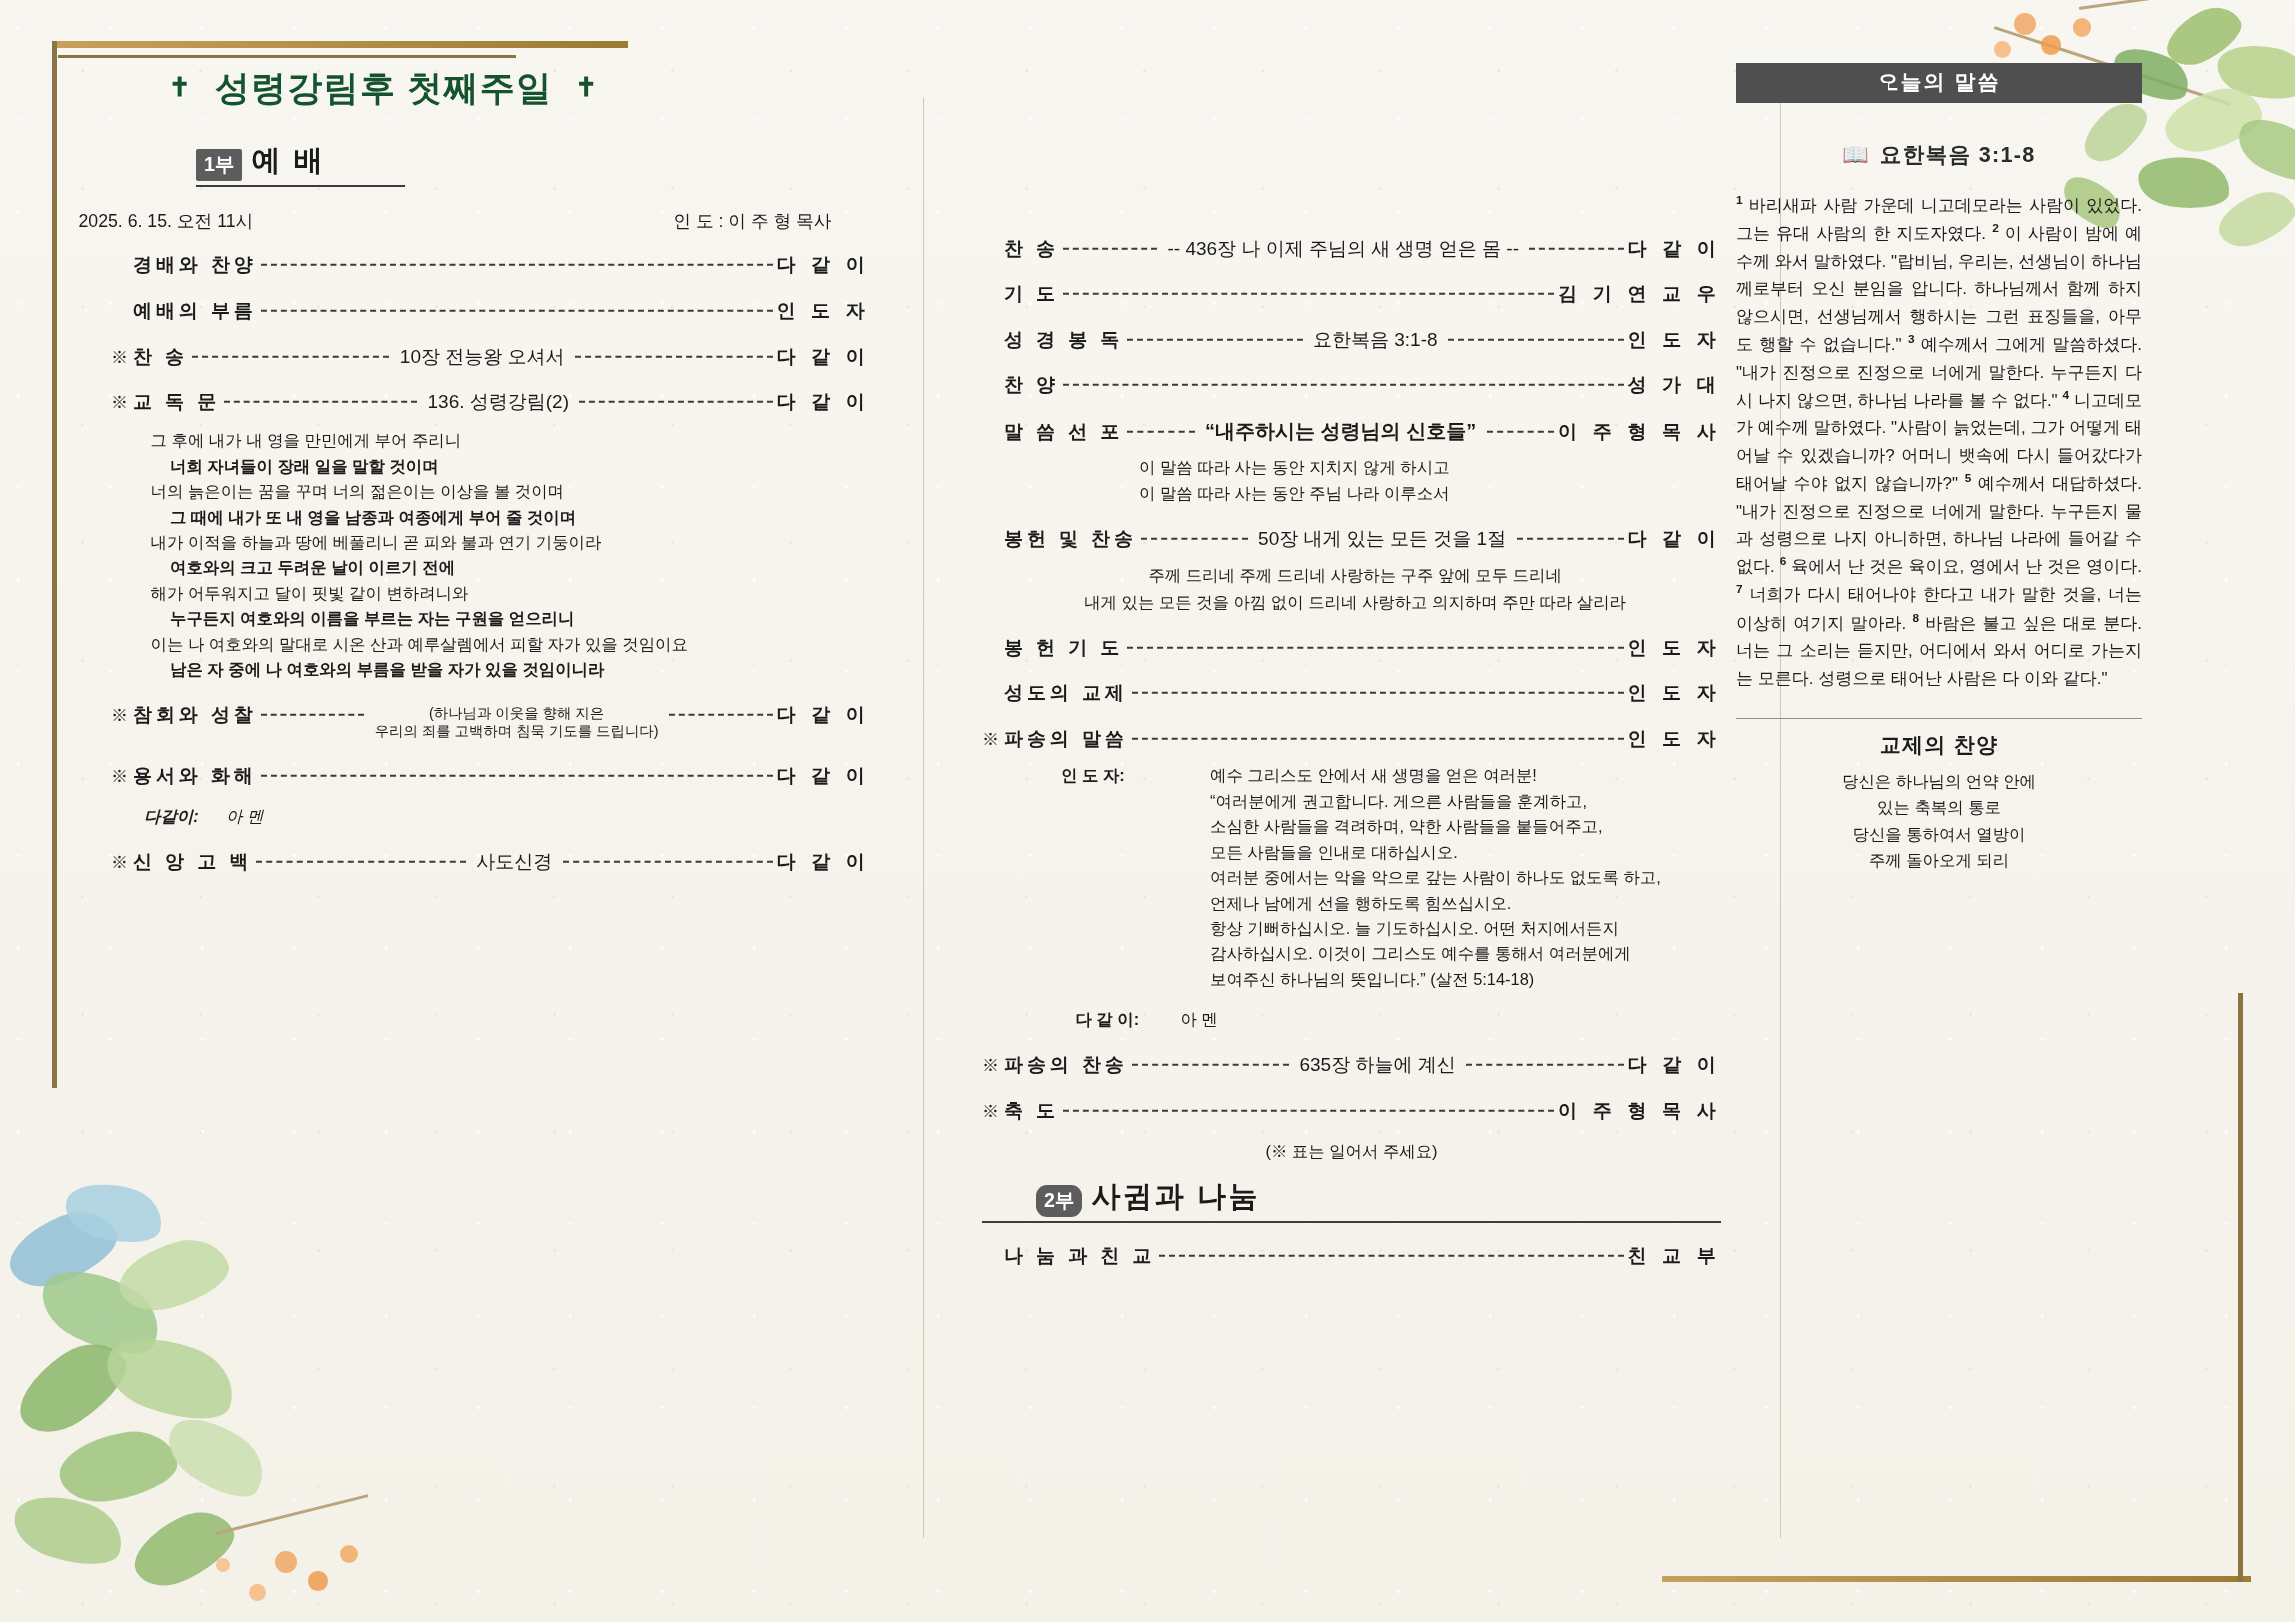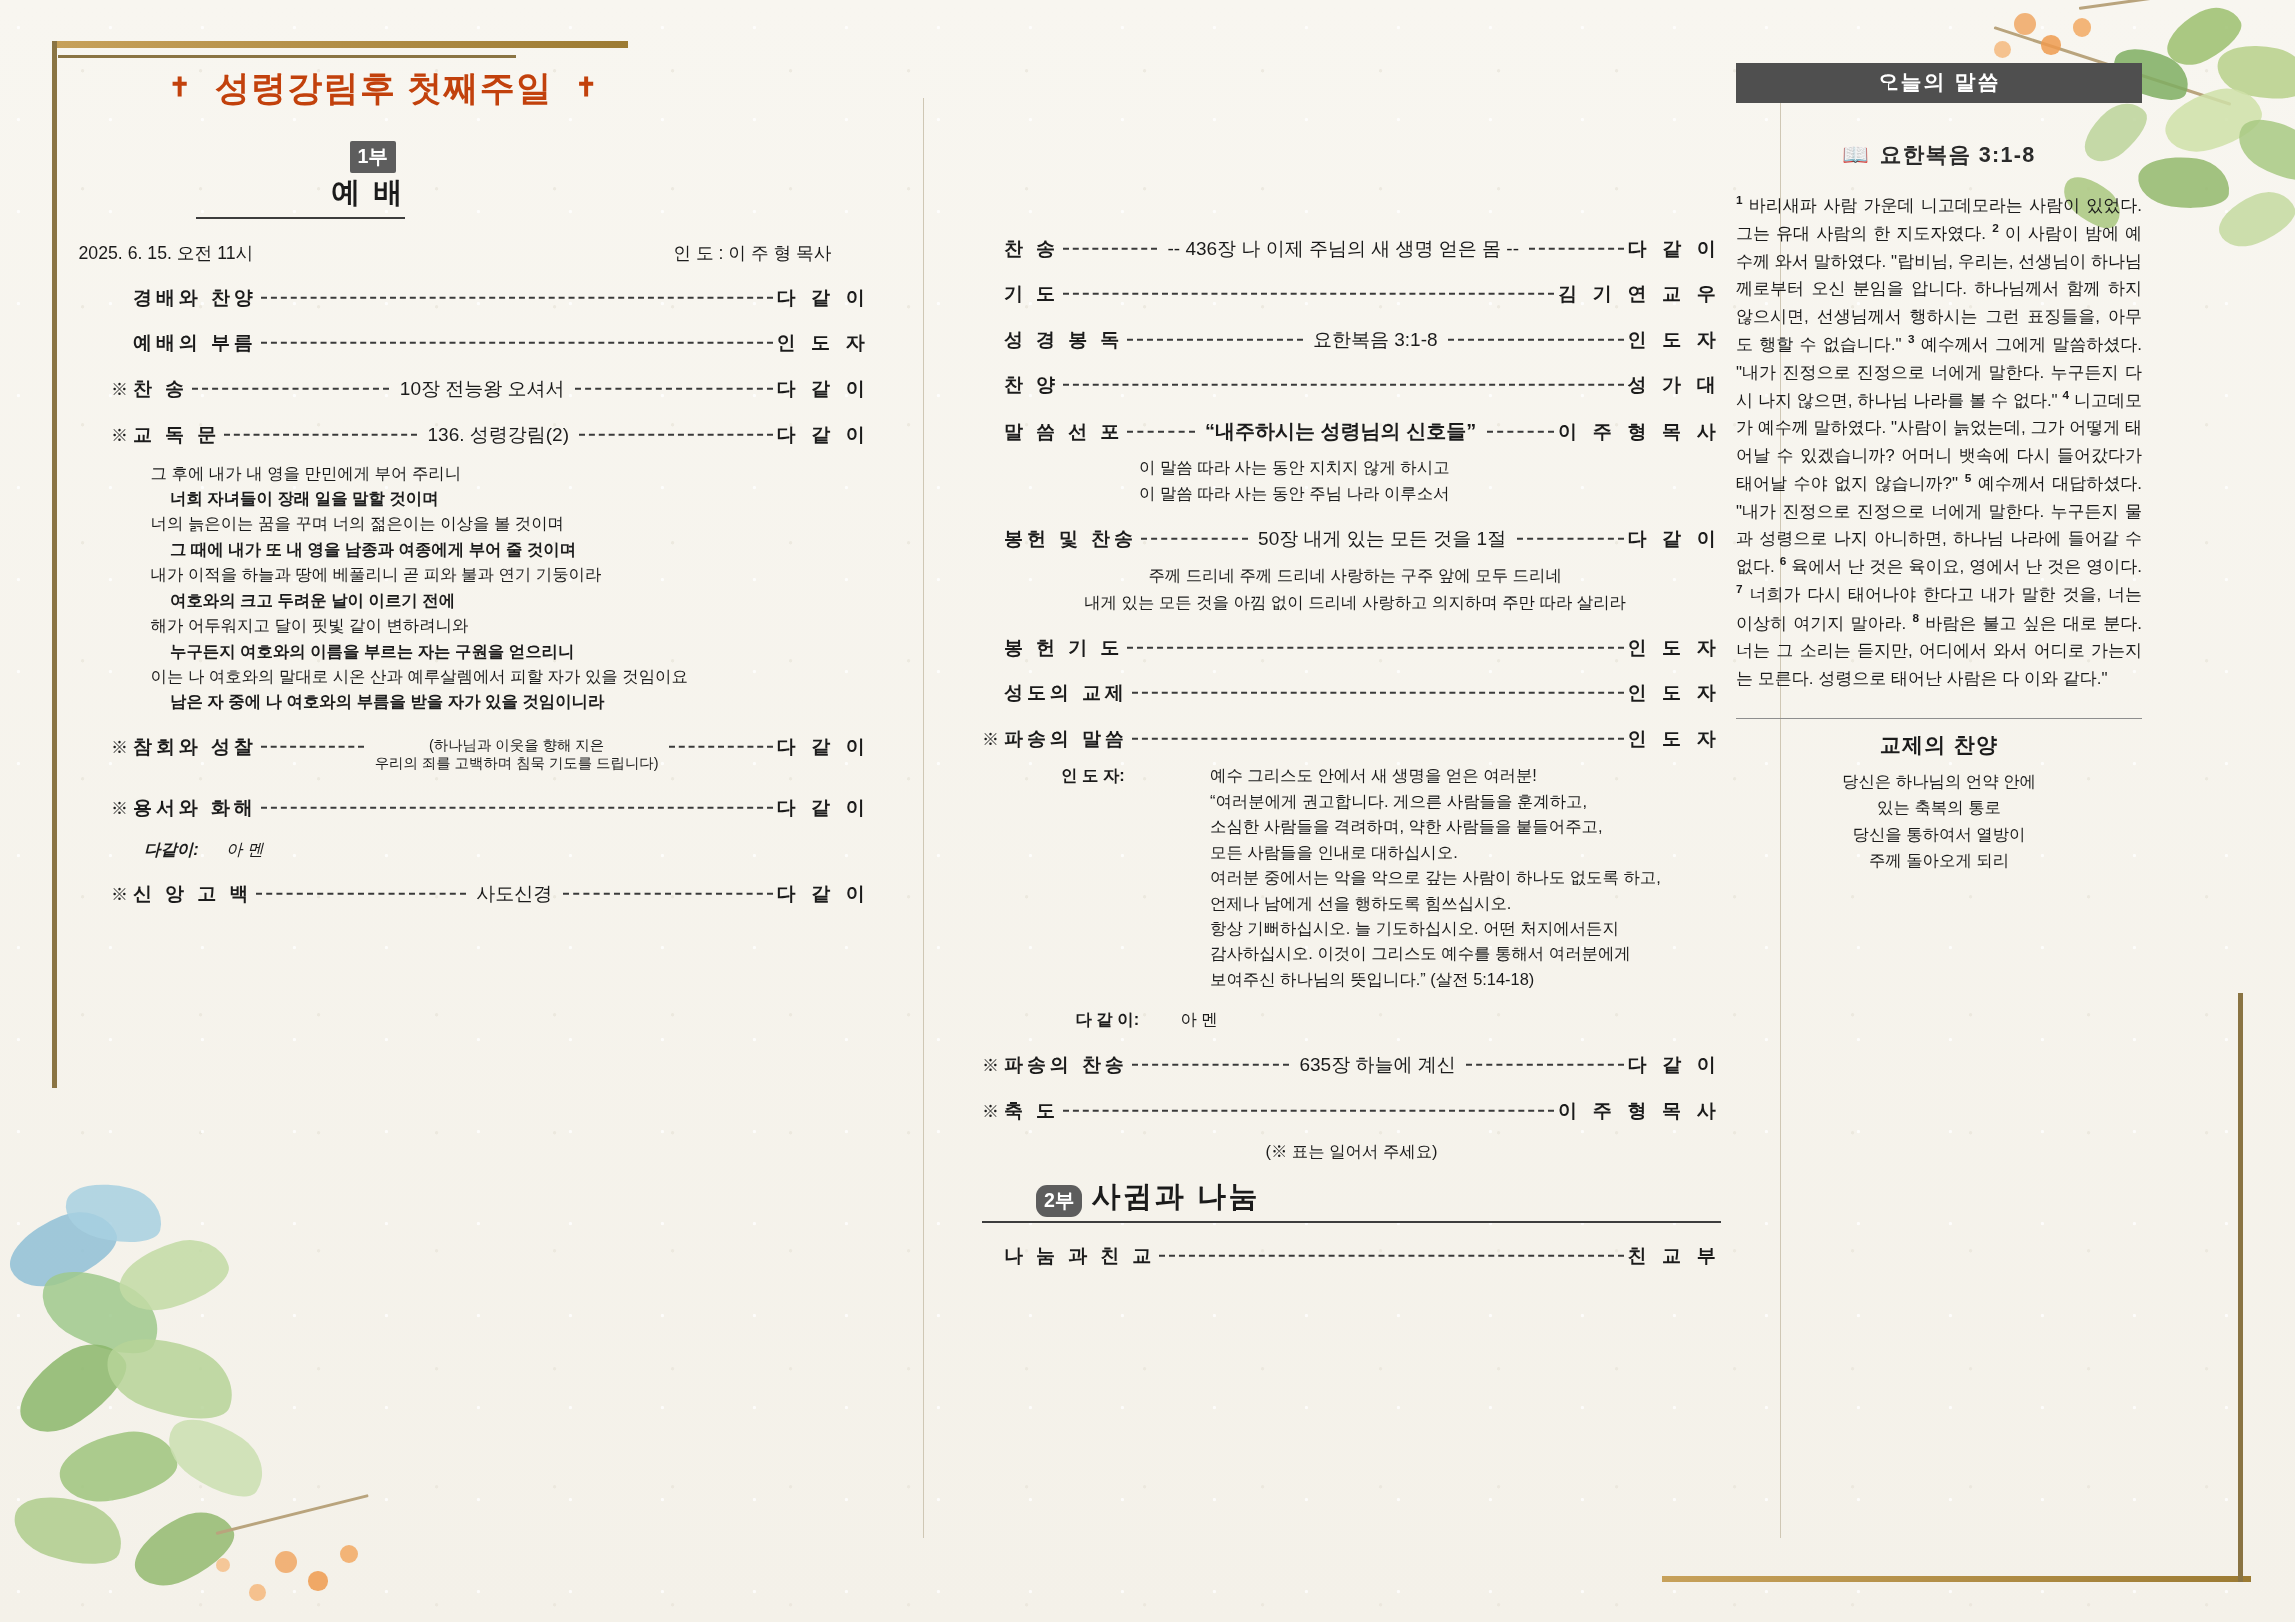--- a/index.html
+++ b/index.html
@@ -36,21 +36,21 @@
   .col{position:absolute;top:0;}
   #colL{left:72px;width:818px;}
   #colM{left:982px;width:753px;}
   #colR{left:1736px;width:406px;}
 
   .divider{position:absolute;width:1.3px;background:#cfc7b4;}
 
   
   .maintitle{
     font-size:35px;font-weight:bold;letter-spacing:1.3px;
-    color:#c2410c;white-space:nowrap;
+    color:#14532d;white-space:nowrap;
   }
   .cross{font-size:26px;vertical-align:3.9px;margin:0 11.8px;}
   .part-tag{
     display:inline-block;background:#5d5d5d;color:#fff;
     font-size:19.6px;font-weight:bold;padding:2px 7.9px 3.3px;border-radius:2px;
     vertical-align:3.9px;margin-right:9.2px;
   }
   .part-title{font-size:29px;font-weight:bold;letter-spacing:2.6px;}
   .part-row{border-bottom:2px solid #3d3d3d;padding-bottom:3.9px;display:flex;align-items:flex-end;}
 
@@ -156,21 +156,21 @@
 <div class="divider" style="left:1780px;top:98px;height:1440px;"></div>
 
 <div class="col" id="colL" style="padding-top:65px;">
 
   <div class="maintitle" style="padding-left:85px;">
     <span class="cross">✝</span>
     <span>성령강림후 첫째주일</span>
     <span class="cross">✝</span>
   </div>
 
-  <div class="part-row" style="margin-left:124px;width:209px;margin-top:29px;flex-direction:column;">
+  <div class="part-row" style="margin-left:124px;width:209px;margin-top:29px;">
     <span class="part-tag">1부</span>
     <span class="part-title">예 배</span>
   </div>
 
   <div class="infoline" style="width:753px;margin-left:6.5px;margin-top:22px;">
     <span>2025. 6. 15. 오전 11시</span>
     <span>인 도 : 이 주 형 목사</span>
   </div>
 
   <div id="orderLeft" style="margin-top:17px;width:759px;margin-left:39px;">

